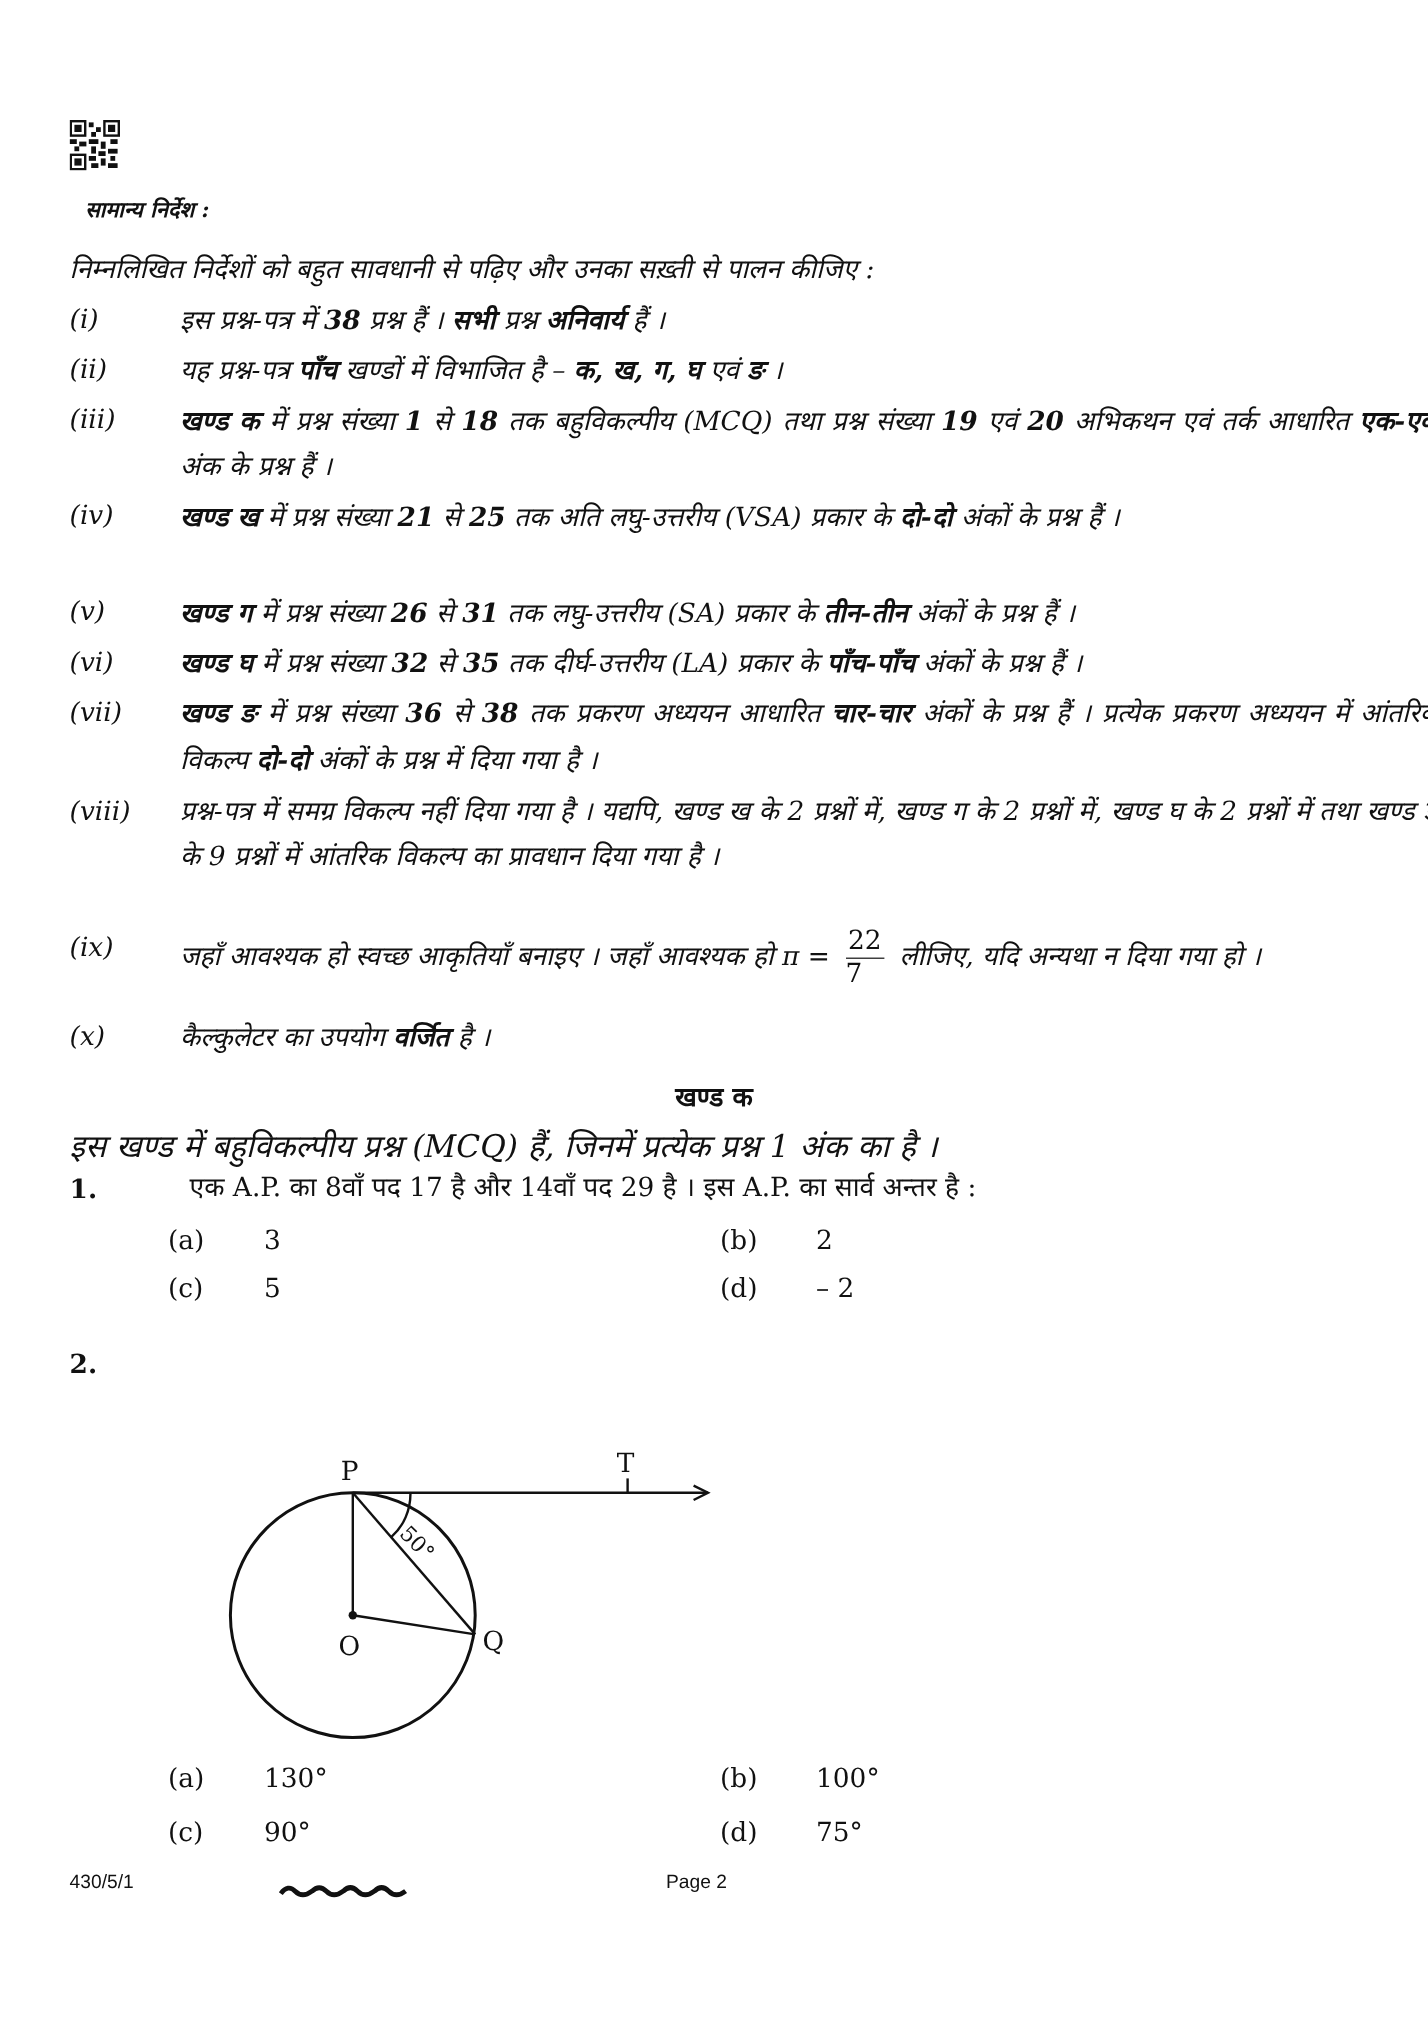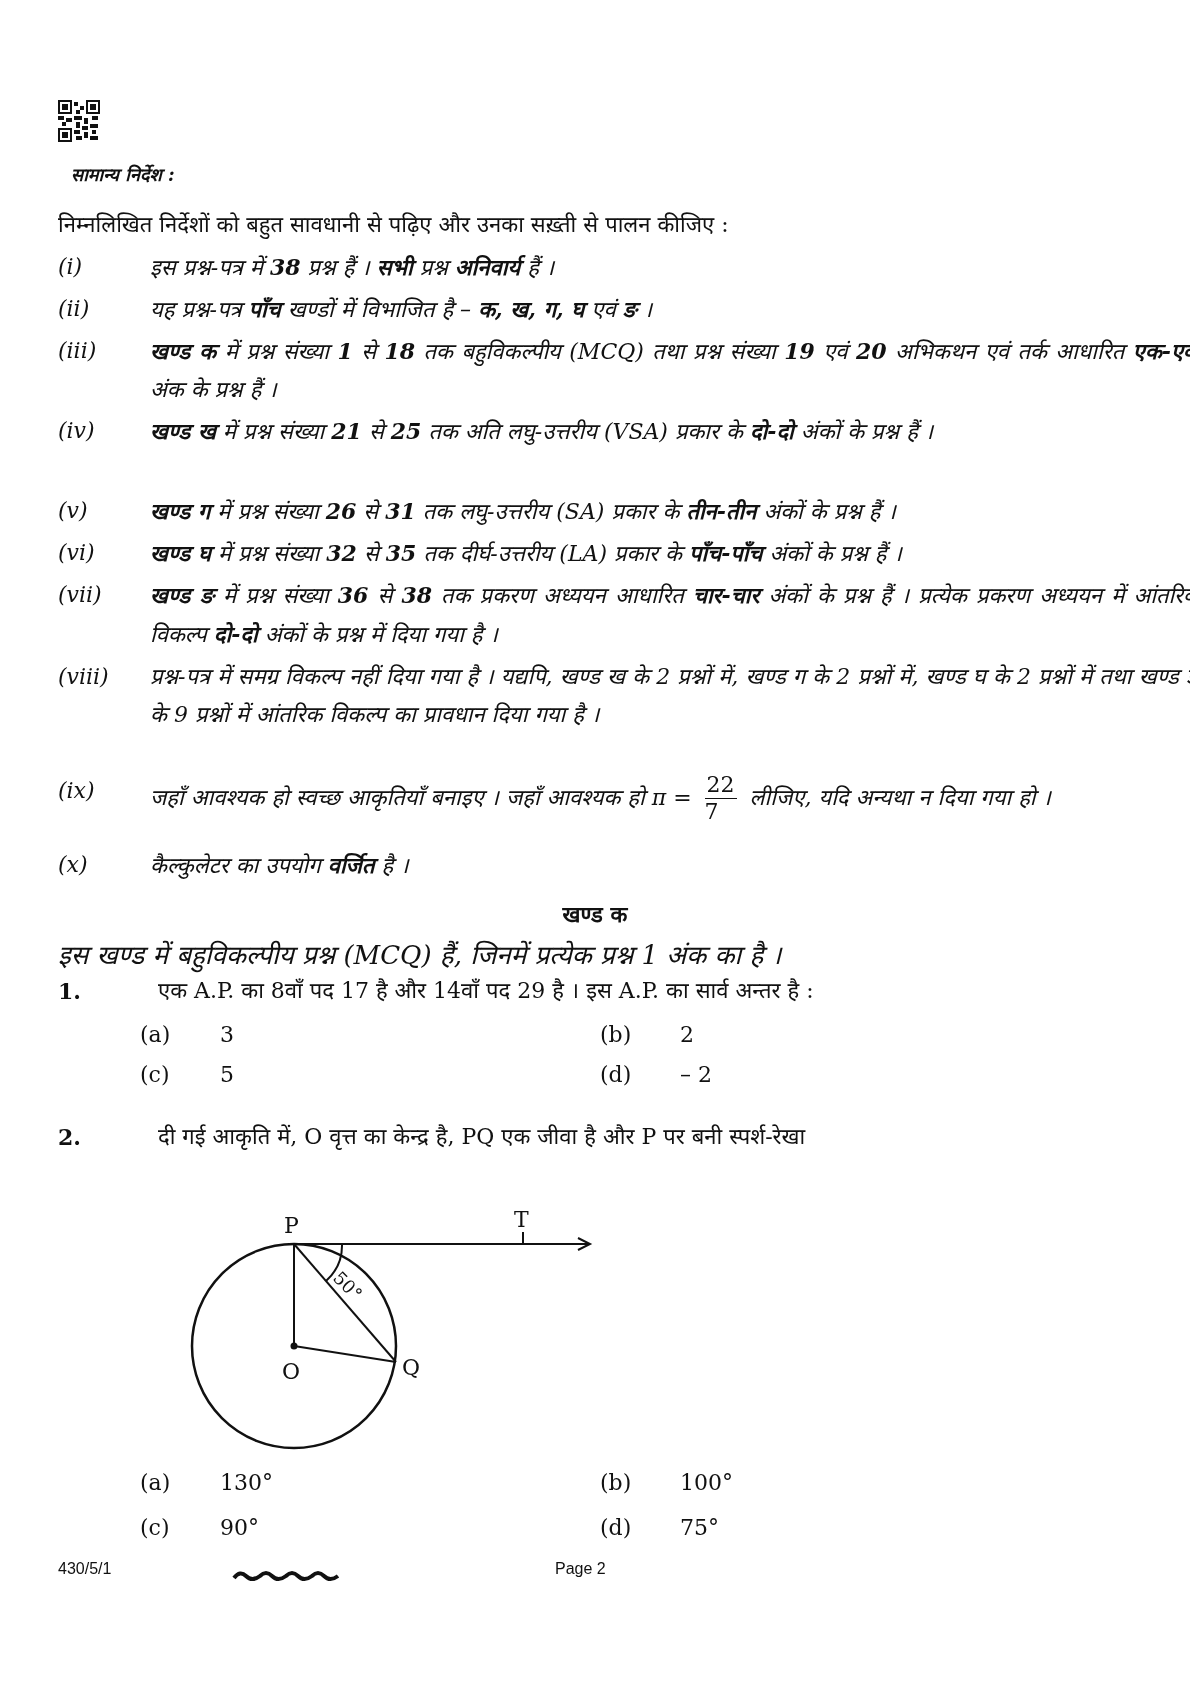--- a/index.html
+++ b/index.html
@@ -1,19 +1,19 @@
 <!DOCTYPE html>
 <html><head>
 <meta charset="utf-8">
 <style>
   html, body { margin:0; padding:0; background:#ffffff; }
   body { width:1190px; height:1683px; position:relative; overflow:hidden; color:#111; font-family:"DejaVu Serif", serif; }
   .qr { position:absolute; left:58px; top:100px; width:42px; height:42px; }
   .hdr { position:absolute; left:58px; top:162px; font-size:18px; font-style:italic; font-weight:bold;margin-left:13px; }
-  .intro { position:absolute; left:58px; top:208px; font-size:22px; }
+  .intro { position:absolute; left:58px; top:208px; font-size:22px; font-style:italic; }
   .item { position:absolute; left:58px; font-size:22px; font-style:italic; line-height:38px; }
   .item .num { position:absolute; left:0; top:0; width:80px; }
   .item .txt { position:absolute; left:92px; top:0; width:1050px; text-align:justify; }
   .sec { position:absolute; left:0; width:1190px; top:898px; text-align:center; font-size:22px; font-weight:bold; }
   .secnote { position:absolute; left:58px; top:936px; font-size:26px; font-style:italic; }
   .q { position:absolute; left:58px; font-size:22px; line-height:38px; }
   .q .qn { position:absolute; left:0; top:0; font-weight:bold; }
   .q .qt { position:absolute; left:100px; top:0; width:1050px; }
   .opt { position:absolute; font-size:22px; }
   .opt .ol { position:absolute; left:0; }
@@ -131,21 +131,21 @@
     <span class="ol">(c)</span>
     <span class="ov">5</span>
   </div>
 <div class="opt" style="left:600px; top:1062px;">
     <span class="ol">(d)</span>
     <span class="ov">– 2</span>
   </div>
 
 <div class="q" style="top:1118px;">
   <span class="qn">2.</span>
-  <span class="qt"><span>दी गई आकृति में, O वृत्त का केन्द्र है, PQ एक जीवा है और P पर बनी स्पर्श-रेखा</span><br></span>
+  <span class="qt"><br></span>
 </div>
 
 <svg style="position:absolute; left:190px; top:1195px;" width="420" height="260" viewBox="0 0 420 260">
   <circle cx="104" cy="151" r="102" fill="none" stroke="#111" stroke-width="2.5"></circle>
   <line x1="104" y1="49" x2="400" y2="49" stroke="#111" stroke-width="2"></line>
   <polyline points="388,43 400,49 388,55" fill="none" stroke="#111" stroke-width="2"></polyline>
   <line x1="333" y1="37" x2="333" y2="49" stroke="#111" stroke-width="2"></line>
   <line x1="104" y1="49" x2="104" y2="151" stroke="#111" stroke-width="2"></line>
   <line x1="104" y1="49" x2="206" y2="167" stroke="#111" stroke-width="2"></line>
   <line x1="104" y1="151" x2="206" y2="167" stroke="#111" stroke-width="2"></line>

